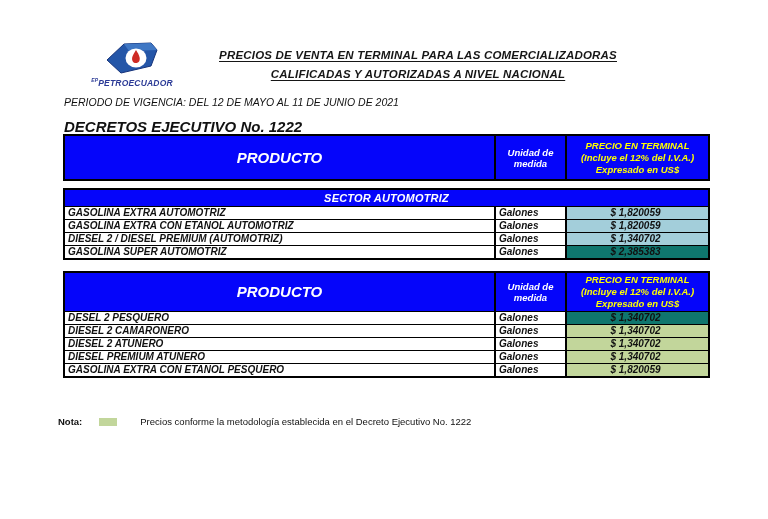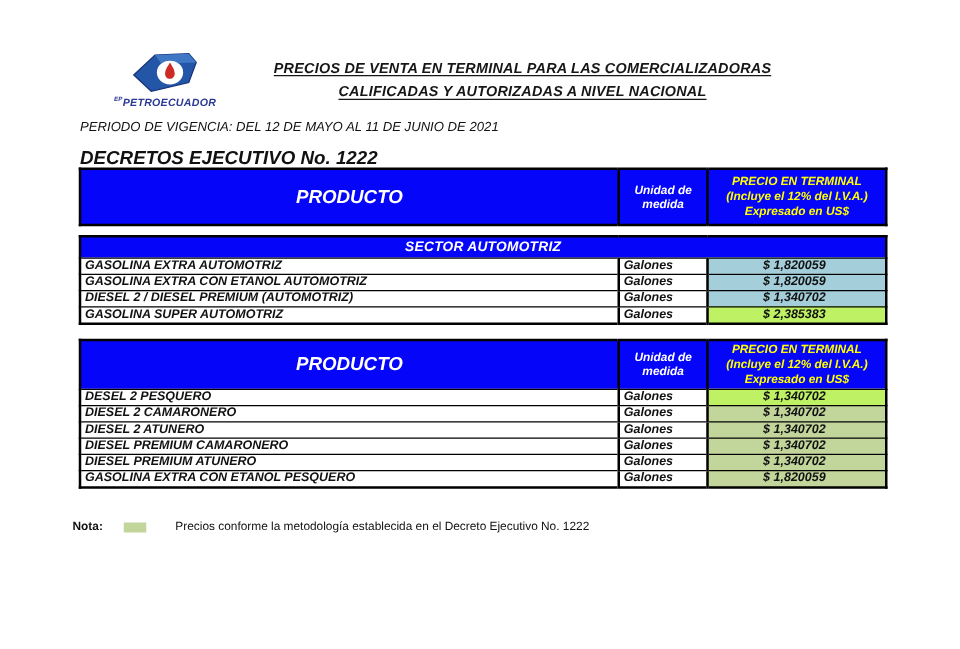--- a/index.html
+++ b/index.html
@@ -72,21 +72,21 @@
   .section-bar{
     background:var(--header-blue);color:#fff;text-align:center;
     font-size:11px;height:17px;letter-spacing:.2px;
   }
   .data-row td{height:13px;font-size:10px;line-height:12px;vertical-align:middle;}
   td.product-cell{padding-left:3px;white-space:nowrap;overflow:hidden;}
   td.unit-cell{padding-left:3px;}
   td.price-cell{text-align:center;padding-right:4px;white-space:nowrap;}
   td.hl-blue{background:var(--hl-blue);}
   td.hl-green{background:var(--hl-green);}
-  td.hl-none{background:#bef264;}
+  td.hl-none{background:#0f766e;}
 
   
   .note{
     position:absolute;left:58px;top:416px;font-size:9.5px;
     display:flex;align-items:center;gap:17px;white-space:nowrap;
   }
   .note-label{font-weight:bold;}
   .note-swatch{
     display:inline-block;width:18px;height:8px;background:var(--hl-green);
     margin-right:6px;
@@ -205,25 +205,20 @@
     <td class="unit-cell v2">Galones</td>
     <td class="price-cell v2 hl-green">$ 1,340702</td>
   </tr>
 
   <tr class="data-row">
     <td class="product-cell">DIESEL 2 ATUNERO</td>
     <td class="unit-cell v2">Galones</td>
     <td class="price-cell v2 hl-green">$ 1,340702</td>
   </tr>
 
-  <tr class="data-row">
-    <td class="product-cell">DIESEL PREMIUM CAMARONERO</td>
-    <td class="unit-cell v2">Galones</td>
-    <td class="price-cell v2 hl-green">$ 1,340702</td>
-  </tr>
 
   <tr class="data-row">
     <td class="product-cell">DIESEL PREMIUM ATUNERO</td>
     <td class="unit-cell v2">Galones</td>
     <td class="price-cell v2 hl-green">$ 1,340702</td>
   </tr>
 
 
   <tr class="data-row">
     <td class="product-cell">GASOLINA EXTRA CON ETANOL PESQUERO</td>

